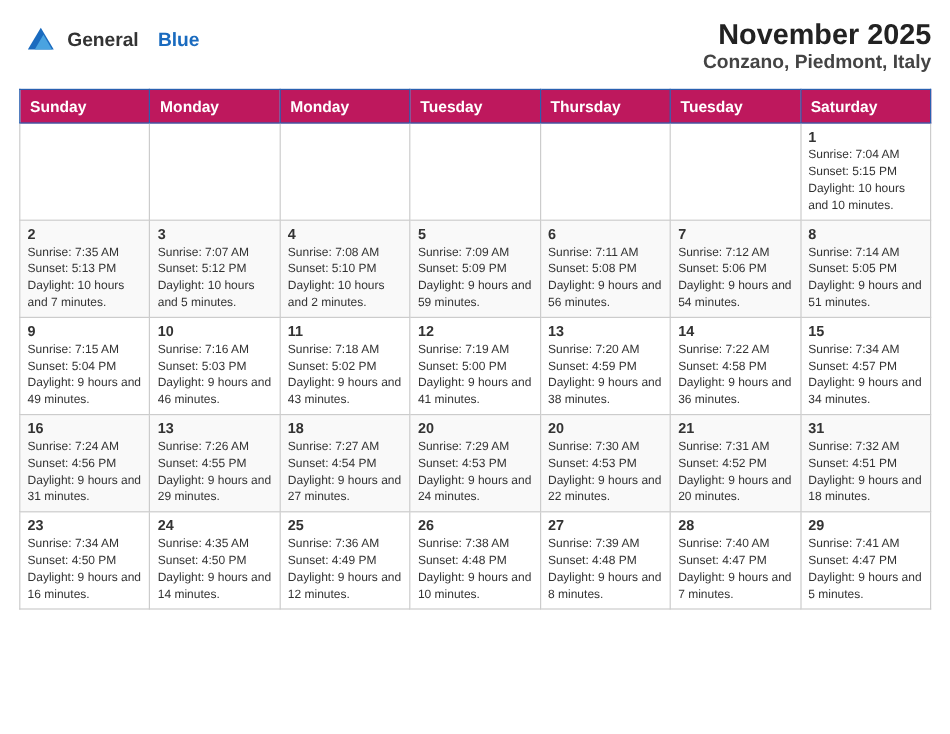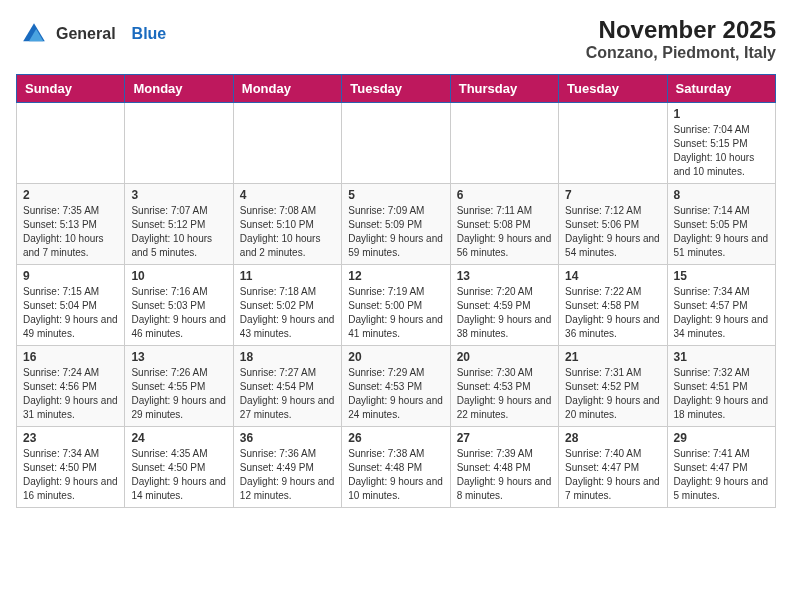--- a/index.html
+++ b/index.html
@@ -265,21 +265,21 @@
 Sunset: 4:50 PM
 Daylight: 9 hours and 16 minutes.</div>
         </td>
         <td>
           <span class="day-num">24</span>
           <div class="day-info">Sunrise: 4:35 AM
 Sunset: 4:50 PM
 Daylight: 9 hours and 14 minutes.</div>
         </td>
         <td>
-          <span class="day-num">36</span>
+          <span class="day-num">25</span>
           <div class="day-info">Sunrise: 7:36 AM
 Sunset: 4:49 PM
 Daylight: 9 hours and 12 minutes.</div>
         </td>
         <td>
           <span class="day-num">26</span>
           <div class="day-info">Sunrise: 7:38 AM
 Sunset: 4:48 PM
 Daylight: 9 hours and 10 minutes.</div>
         </td>

